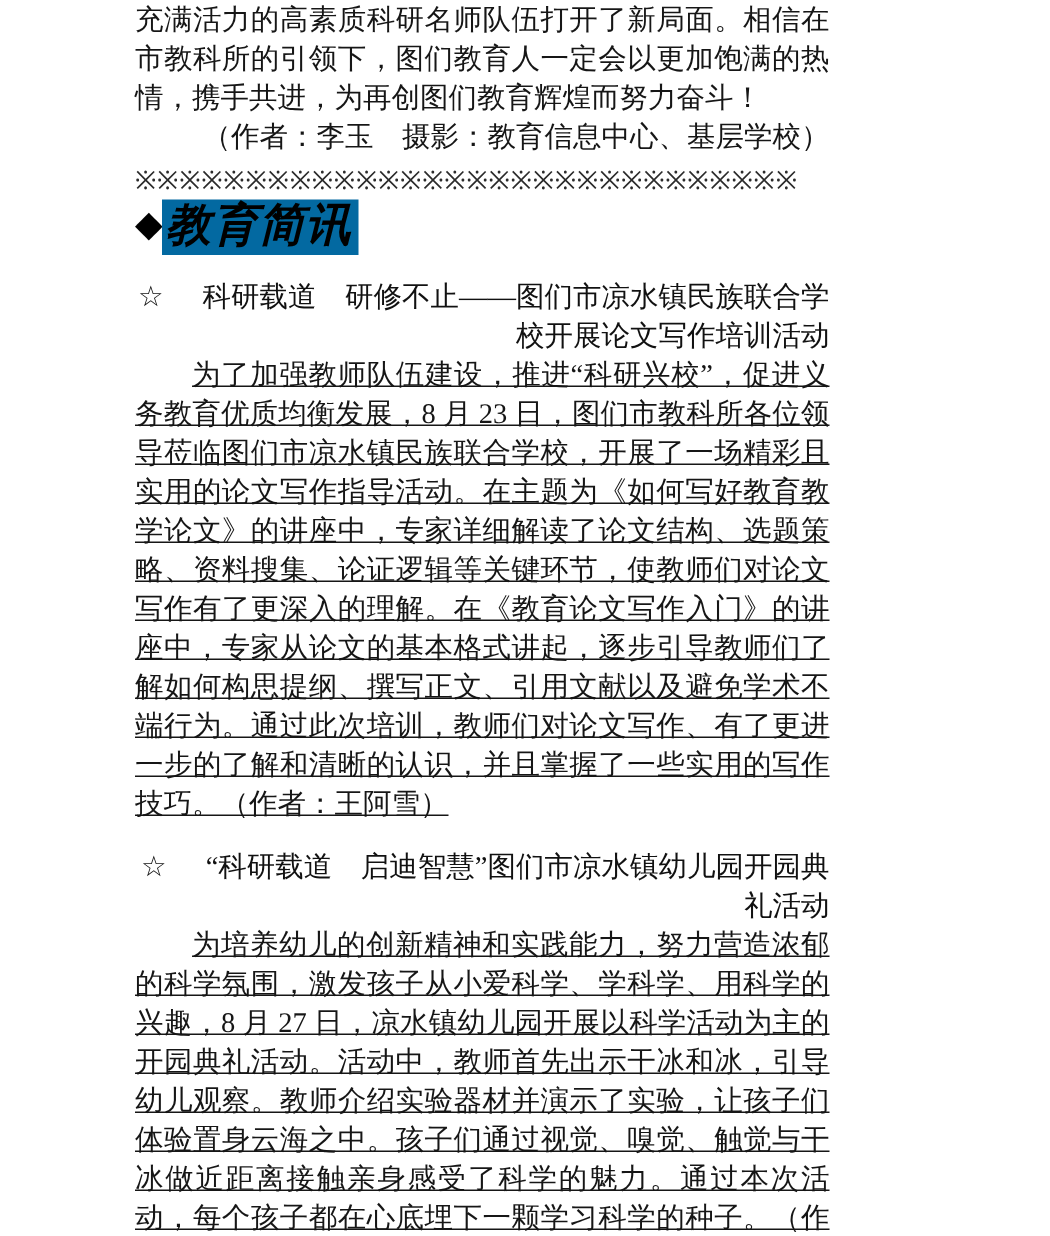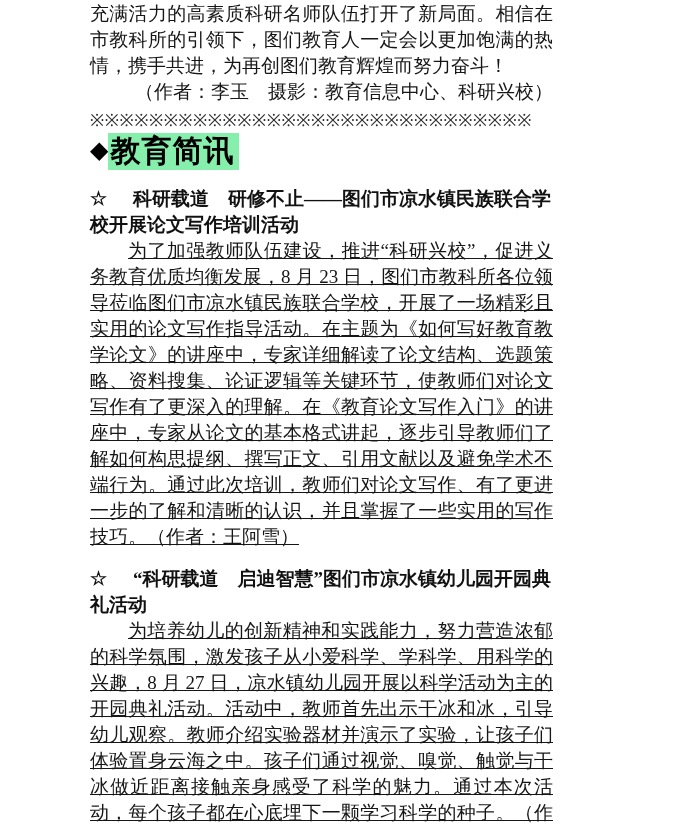--- a/index.html
+++ b/index.html
@@ -48,51 +48,52 @@
     line-height: 38px;
     color: #000000;
     letter-spacing: 1px;
   }
   .diamond {
     font-size: 24px;
     vertical-align: 3px;
     letter-spacing: 0;
   }
   .hl {
-    background: #86efac;
+    background: #0369a1;
     padding: 1px 5px 3px 2px;
+    font-style: italic;
   }
   .sec-heading {
     margin: 0;
     font-size: 19px;
     line-height: 26px;
-    font-weight: bold;
+    font-weight: normal;
     color: #111111;
-    text-align: left;
+    text-align: right;
   }
   .star {
     margin-right: 26px;
   }
   .sec-body {
     text-indent: 2em;
     margin: 0 0 16px 0;
     text-decoration: underline;
   }
   .sec-body.last {
     margin-bottom: 0;
   }
 </style>
 </head>
 <body>
 
 <div class="page">
 
   <p class="para intro-para">充满活力的高素质科研名师队伍打开了新局面。相信在市教科所的引领下，图们教育人一定会以更加饱满的热情，携手共进，为再创图们教育辉煌而努力奋斗！</p>
 
-  <p class="para byline-line">（作者：李玉　摄影：教育信息中心、科研兴校）</p>
+  <p class="para byline-line">（作者：李玉　摄影：教育信息中心、基层学校）</p>
 
   <div class="separator-row">※※※※※※※※※※※※※※※※※※※※※※※※※※※※※※</div>
 
   <h1 class="bulletin-title"><span class="diamond">◆</span><span class="hl">教育简讯</span></h1>
 
   <h2 class="sec-heading"><span class="star">☆</span><span>科研载道　研修不止——图们市凉水镇民族联合学校开展论文写作培训活动</span></h2>
 
   <p class="para sec-body">为了加强教师队伍建设，推进“科研兴校”，促进义务教育优质均衡发展，8 月 23 日，图们市教科所各位领导莅临图们市凉水镇民族联合学校，开展了一场精彩且实用的论文写作指导活动。在主题为《如何写好教育教学论文》的讲座中，专家详细解读了论文结构、选题策略、资料搜集、论证逻辑等关键环节，使教师们对论文写作有了更深入的理解。在《教育论文写作入门》的讲座中，专家从论文的基本格式讲起，逐步引导教师们了解如何构思提纲、撰写正文、引用文献以及避免学术不端行为。通过此次培训，教师们对论文写作、有了更进一步的了解和清晰的认识，并且掌握了一些实用的写作技巧。（作者：王阿雪）</p>
 
   <h2 class="sec-heading"><span class="star">☆</span><span>“科研载道　启迪智慧”图们市凉水镇幼儿园开园典礼活动</span></h2>

